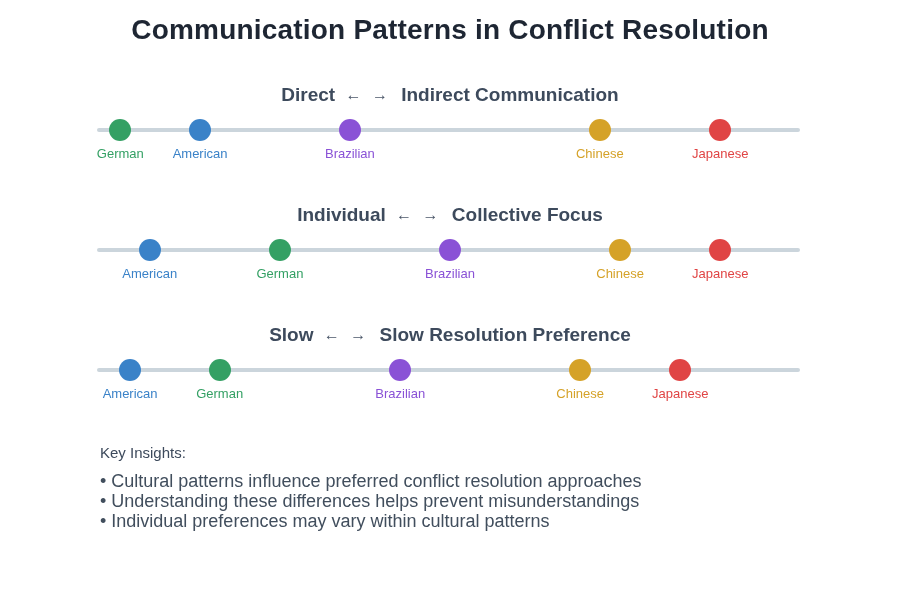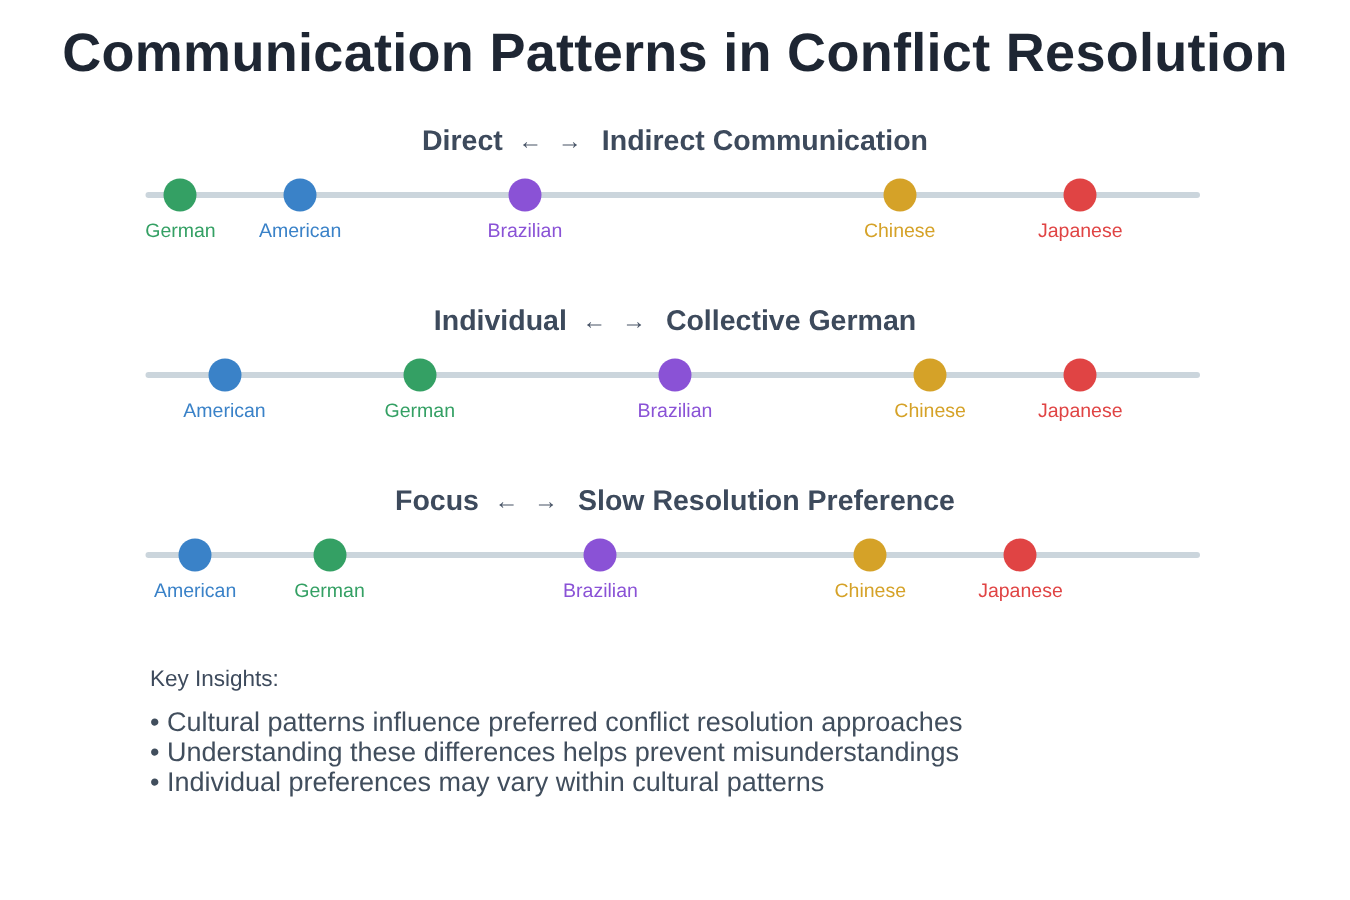--- a/index.html
+++ b/index.html
@@ -6,21 +6,21 @@
   .page {
     position:relative;
     width:900px; height:600px;
     background:#ffffff;
     font-family:"Liberation Sans", sans-serif;
     overflow:hidden;
   }
   .page-title {
     position:absolute; top:14px; left:0; width:100%;
     margin:0; text-align:center;
-    font-size:36px; font-weight:bold; color:#1E2633;
+    font-size:28px; font-weight:bold; color:#1E2633;
     letter-spacing:0.2px;
   }
   .spectrum-header {
     position:absolute; left:0; width:100%;
     margin:0; text-align:center;
     font-size:19px; font-weight:bold; color:#3D4A5C;
   }
   .arrows {
     font-weight:400; font-size:16px; color:#4A5668;
     letter-spacing:3px; padding:0 5px; position:relative; top:-1px;
@@ -57,35 +57,35 @@
         <div class="dot-label" style="left: 2.9%; color: rgb(52, 160, 100);">German</div>
         <div class="dot" style="left: 14.3%; background: rgb(58, 130, 200);"></div>
         <div class="dot-label" style="left: 14.3%; color: rgb(58, 130, 200);">American</div>
         <div class="dot" style="left: 35.7%; background: rgb(138, 82, 214);"></div>
         <div class="dot-label" style="left: 35.7%; color: rgb(138, 82, 214);">Brazilian</div>
         <div class="dot" style="left: 71.4%; background: rgb(213, 162, 40);"></div>
         <div class="dot-label" style="left: 71.4%; color: rgb(213, 162, 40);">Chinese</div>
         <div class="dot" style="left: 88.6%; background: rgb(224, 68, 68);"></div>
         <div class="dot-label" style="left: 88.6%; color: rgb(224, 68, 68);">Japanese</div>
       </div>
-      <h2 class="spectrum-header" style="top: 204px;"><span>Individual</span> <span class="arrows">← →</span> <span>Collective German</span></h2>
+      <h2 class="spectrum-header" style="top: 204px;"><span>Individual</span> <span class="arrows">← →</span> <span>Collective Focus</span></h2>
       <div class="track" style="top: 238px;">
         <div class="track-line" style="background: rgb(203, 213, 220);"></div>
         <div class="dot" style="left: 7.1%; background: rgb(58, 130, 200);"></div>
         <div class="dot-label" style="left: 7.1%; color: rgb(58, 130, 200);">American</div>
         <div class="dot" style="left: 25.7%; background: rgb(52, 160, 100);"></div>
         <div class="dot-label" style="left: 25.7%; color: rgb(52, 160, 100);">German</div>
         <div class="dot" style="left: 50%; background: rgb(138, 82, 214);"></div>
         <div class="dot-label" style="left: 50%; color: rgb(138, 82, 214);">Brazilian</div>
         <div class="dot" style="left: 74.3%; background: rgb(213, 162, 40);"></div>
         <div class="dot-label" style="left: 74.3%; color: rgb(213, 162, 40);">Chinese</div>
         <div class="dot" style="left: 88.6%; background: rgb(224, 68, 68);"></div>
         <div class="dot-label" style="left: 88.6%; color: rgb(224, 68, 68);">Japanese</div>
       </div>
-      <h2 class="spectrum-header" style="top: 324px;"><span>Focus</span> <span class="arrows">← →</span> <span>Slow Resolution Preference</span></h2>
+      <h2 class="spectrum-header" style="top: 324px;"><span>Slow</span> <span class="arrows">← →</span> <span>Slow Resolution Preference</span></h2>
       <div class="track" style="top: 358px;">
         <div class="track-line" style="background: rgb(203, 213, 220);"></div>
         <div class="dot" style="left: 4.3%; background: rgb(58, 130, 200);"></div>
         <div class="dot-label" style="left: 4.3%; color: rgb(58, 130, 200);">American</div>
         <div class="dot" style="left: 17.1%; background: rgb(52, 160, 100);"></div>
         <div class="dot-label" style="left: 17.1%; color: rgb(52, 160, 100);">German</div>
         <div class="dot" style="left: 42.9%; background: rgb(138, 82, 214);"></div>
         <div class="dot-label" style="left: 42.9%; color: rgb(138, 82, 214);">Brazilian</div>
         <div class="dot" style="left: 68.6%; background: rgb(213, 162, 40);"></div>
         <div class="dot-label" style="left: 68.6%; color: rgb(213, 162, 40);">Chinese</div>

